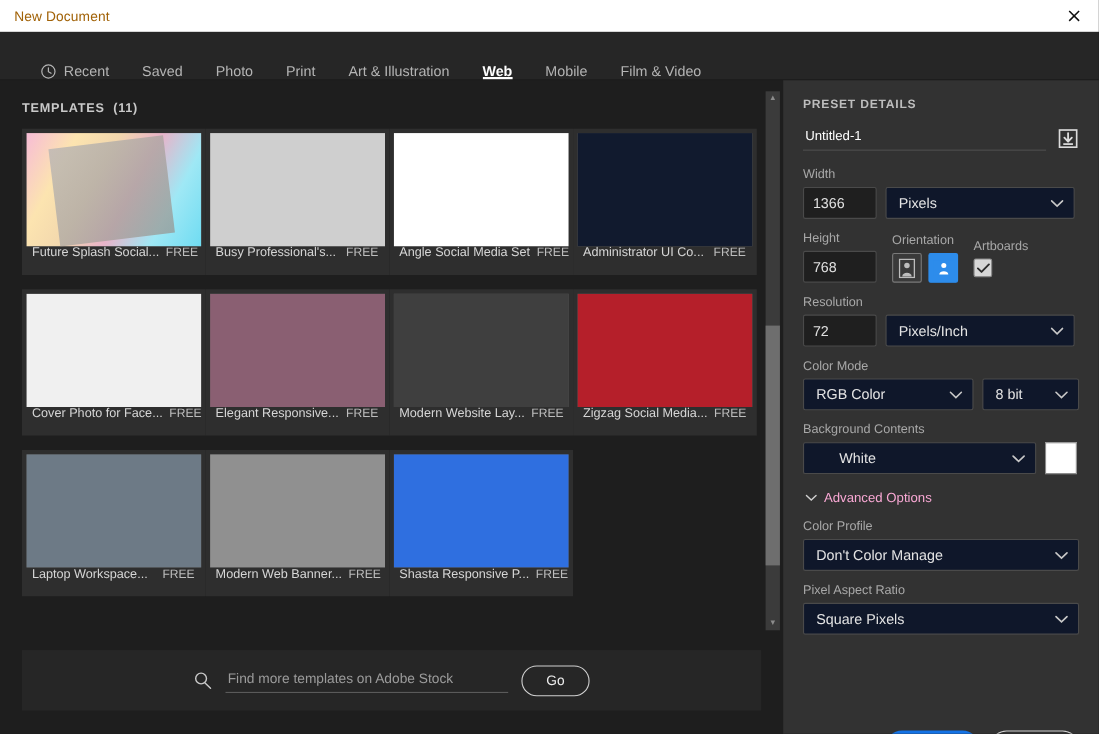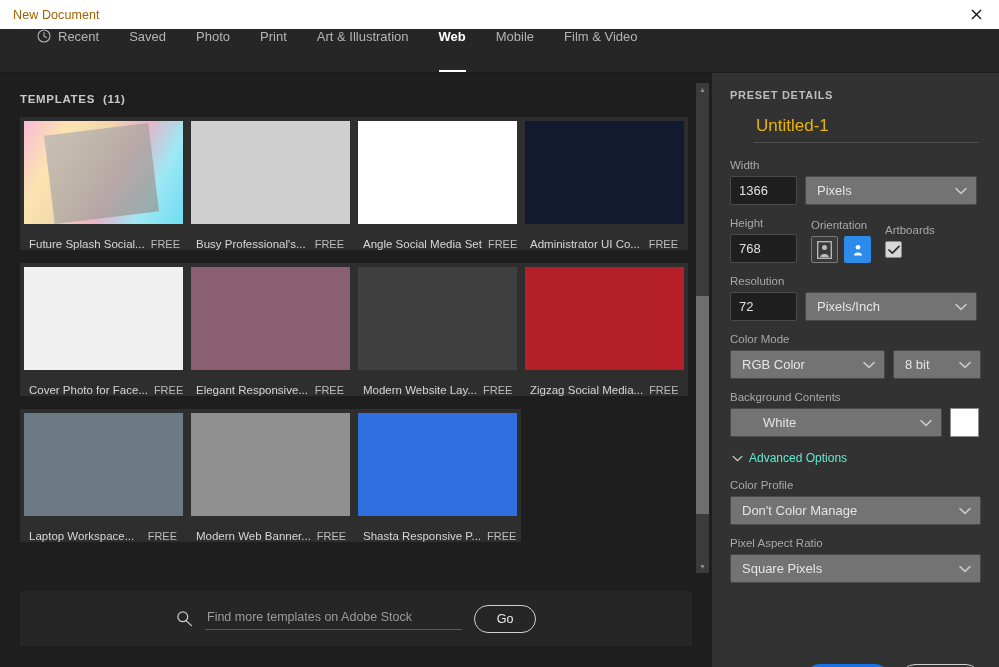--- a/index.html
+++ b/index.html
@@ -37,21 +37,21 @@
   
   #tabbar {
     height: 44px;
     background: #262626;
     display: flex;
     align-items: stretch;
     padding-left: 22px;
     border-bottom: 1px solid #1c1c1c;
   }
   .tab {
-    display: flex; align-items: flex-start; gap: 7px;
+    display: flex; align-items: flex-end; gap: 7px;
     padding: 0 15px;
     font-size: 13px;
     color: #b4b4b4;
     cursor: pointer;
     position: relative;
     white-space: nowrap;
   }
   .tab.active { color: #ffffff; font-weight: bold; }
   .tab.active::after {
     content: "";
@@ -111,21 +111,21 @@
   .card-thumb {
     width: 159px;
     height: 103px;
     overflow: hidden;
     position: relative;
     background: #555;
   }
   .card-label {
     height: 26px;
     display: flex;
-    align-items: flex-end;
+    align-items: flex-start;
     justify-content: space-between;
     padding: 0 6px 0 5px;
     font-size: 11.5px;
     color: #d6d6d6;
     white-space: nowrap;
   }
   .card-label .free {
     font-size: 11px;
     color: #bdbdbd;
     margin-left: 6px;
@@ -206,26 +206,25 @@
   }
   .name-row {
     display: flex; align-items: center; gap: 10px;
     margin-bottom: 16px;
   }
   #doc-name {
     flex: 1;
     background: transparent;
     border: none;
     border-bottom: 1px solid #4e4e4e;
-    color: #eab308;
-    font-size: 17px;
+    color: #ffffff;
+    font-size: 12px;
     font-family: "Liberation Sans", sans-serif;
     padding: 2px 2px 6px 2px;
     outline: none;
-    margin-left: 24px;
   }
   #save-preset { cursor: pointer; display:block; }
 
   .field-label {
     font-size: 11.5px;
     color: #a8a8a8;
     margin-bottom: 5px;
   }
   .row { display: flex; align-items: flex-end; gap: 8px; margin-bottom: 12px; }
   .col { display: flex; flex-direction: column; }
@@ -236,21 +235,21 @@
     border: 1px solid #4a4a4a;
     border-radius: 2px;
     color: #e0e0e0;
     font-size: 13px;
     font-family: "Liberation Sans", sans-serif;
     padding: 0 8px;
     outline: none;
   }
   .sel {
     height: 29px;
-    background: #737373;
+    background: #0f172a;
     border: 1px solid #4a4a4a;
     border-radius: 2px;
     color: #e4e4e4;
     font-size: 13px;
     display: flex;
     align-items: center;
     justify-content: space-between;
     padding: 0 9px 0 11px;
     cursor: pointer;
     user-select: none;
@@ -286,21 +285,21 @@
   }
   #swatch {
     width: 29px; height: 29px;
     background: #ffffff;
     border: 1px solid #8c8c8c;
     cursor: pointer;
   }
   #advanced-toggle {
     display: flex; align-items: center; gap: 6px;
     font-size: 12px;
-    color: #5eead4;
+    color: #f9a8d4;
     cursor: pointer;
     margin: 2px 0 14px 2px;
   }
 
   
   #right-footer {
     position: absolute;
     right: 18px; bottom: 17px;
     display: flex; gap: 10px;
   }

